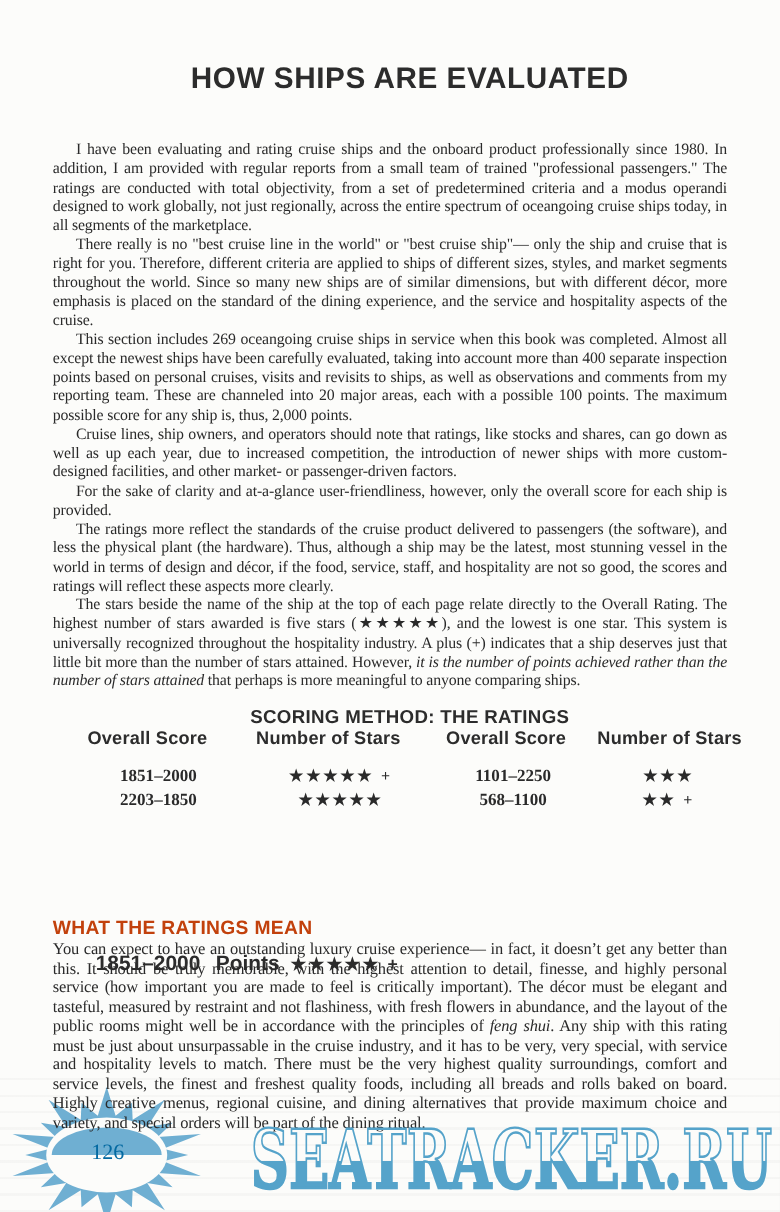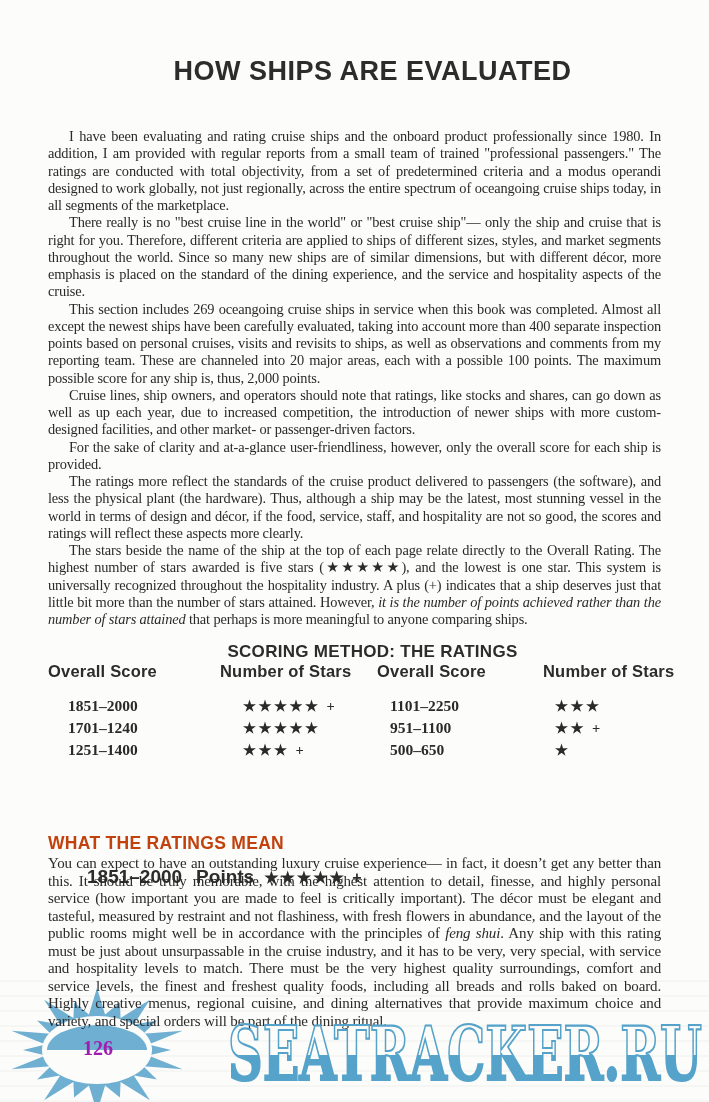--- a/index.html
+++ b/index.html
@@ -31,21 +31,21 @@
     letter-spacing:.3px;color:#2c2c2c;z-index:2;
   }
   .ratings-table{position:absolute;top:662px;left:48px;width:613px;z-index:2;}
   .t-head,.t-row{display:grid;grid-template-columns:172px 157px 166px 1fr;align-items:baseline;}
   .t-head .cell{
     font-family:"Liberation Sans",sans-serif;font-weight:bold;font-size:16.5px;
     letter-spacing:.2px;color:#2c2c2c;
   }
   .t-body{margin-top:16px;}
   .t-row{height:22px;}
-  .cell{white-space:nowrap;}
+  .cell{white-space:nowrap;text-align:center;}
   .cell.score{font-weight:bold;font-size:15.5px;color:#2a2a2a;}
   .cell.score.l{padding-left:20px;}
   .cell.score.r3{padding-left:13px;}
   .cell.stars{font-size:14.5px;font-weight:bold;letter-spacing:2.5px;color:#2a2a2a;}
   .cell.stars.s2{padding-left:23px;}
   .cell.stars.s4{padding-left:12px;}
   .mean-heading{
     position:absolute;top:818px;left:48px;
     font-family:"Liberation Sans",sans-serif;font-weight:bold;font-size:17.5px;
     letter-spacing:.3px;color:#c2410c;z-index:2;
@@ -55,21 +55,21 @@
     font-family:"Liberation Sans",sans-serif;font-weight:bold;font-size:19px;color:#2c2c2c;z-index:2;margin-left:39px;
   }
   .band-heading .band-label{margin-left:14px;}
   .band-heading .band-stars{margin-left:10px;font-size:16px;letter-spacing:2px;}
   .description{
     position:absolute;top:855px;left:48px;width:613px;z-index:2;
     font-size:15px;line-height:17.5px;text-align:justify;letter-spacing:-.15px;color:#2a2a2a;
   }
   .page-number{
     position:absolute;left:83px;top:1037px;z-index:5;
-    font-weight:bold;font-size:20px;color:#a21caf;
+    font-weight:normal;font-size:20px;color:#0369a1;
   }
   .sun-svg{position:absolute;left:-8px;top:984px;z-index:1;}
   .watermark-svg{position:absolute;left:226px;top:1010px;z-index:6;}
 </style>
 </head>
 <body>
 
 <div class="page">
   <div class="scan-stripes"></div>
 
@@ -97,30 +97,24 @@
       <div class="cell">Number of Stars</div>
     </div>
     <div class="t-body">
         <div class="t-row">
           <div class="cell score l">1851–2000</div>
           <div class="cell stars s2">★★★★★ +</div>
           <div class="cell score r3">1101–2250</div>
           <div class="cell stars s4">★★★</div>
         </div>
         <div class="t-row">
-          <div class="cell score l">1701–1240</div>
+          <div class="cell score l">2203–1850</div>
           <div class="cell stars s2">★★★★★</div>
-          <div class="cell score r3">951–1100</div>
+          <div class="cell score r3">568–1100</div>
           <div class="cell stars s4">★★ +</div>
-        </div>
-        <div class="t-row">
-          <div class="cell score l">1251–1400</div>
-          <div class="cell stars s2">★★★ +</div>
-          <div class="cell score r3">500–650</div>
-          <div class="cell stars s4">★</div>
         </div>
       </div>
   </div>
 
   <h2 class="mean-heading">WHAT THE RATINGS MEAN</h2>
 
   <h3 class="band-heading">
     <span class="band-range">1851–2000</span><span class="band-label">Points</span><span class="band-stars">★★★★★ +</span>
   </h3>
 

